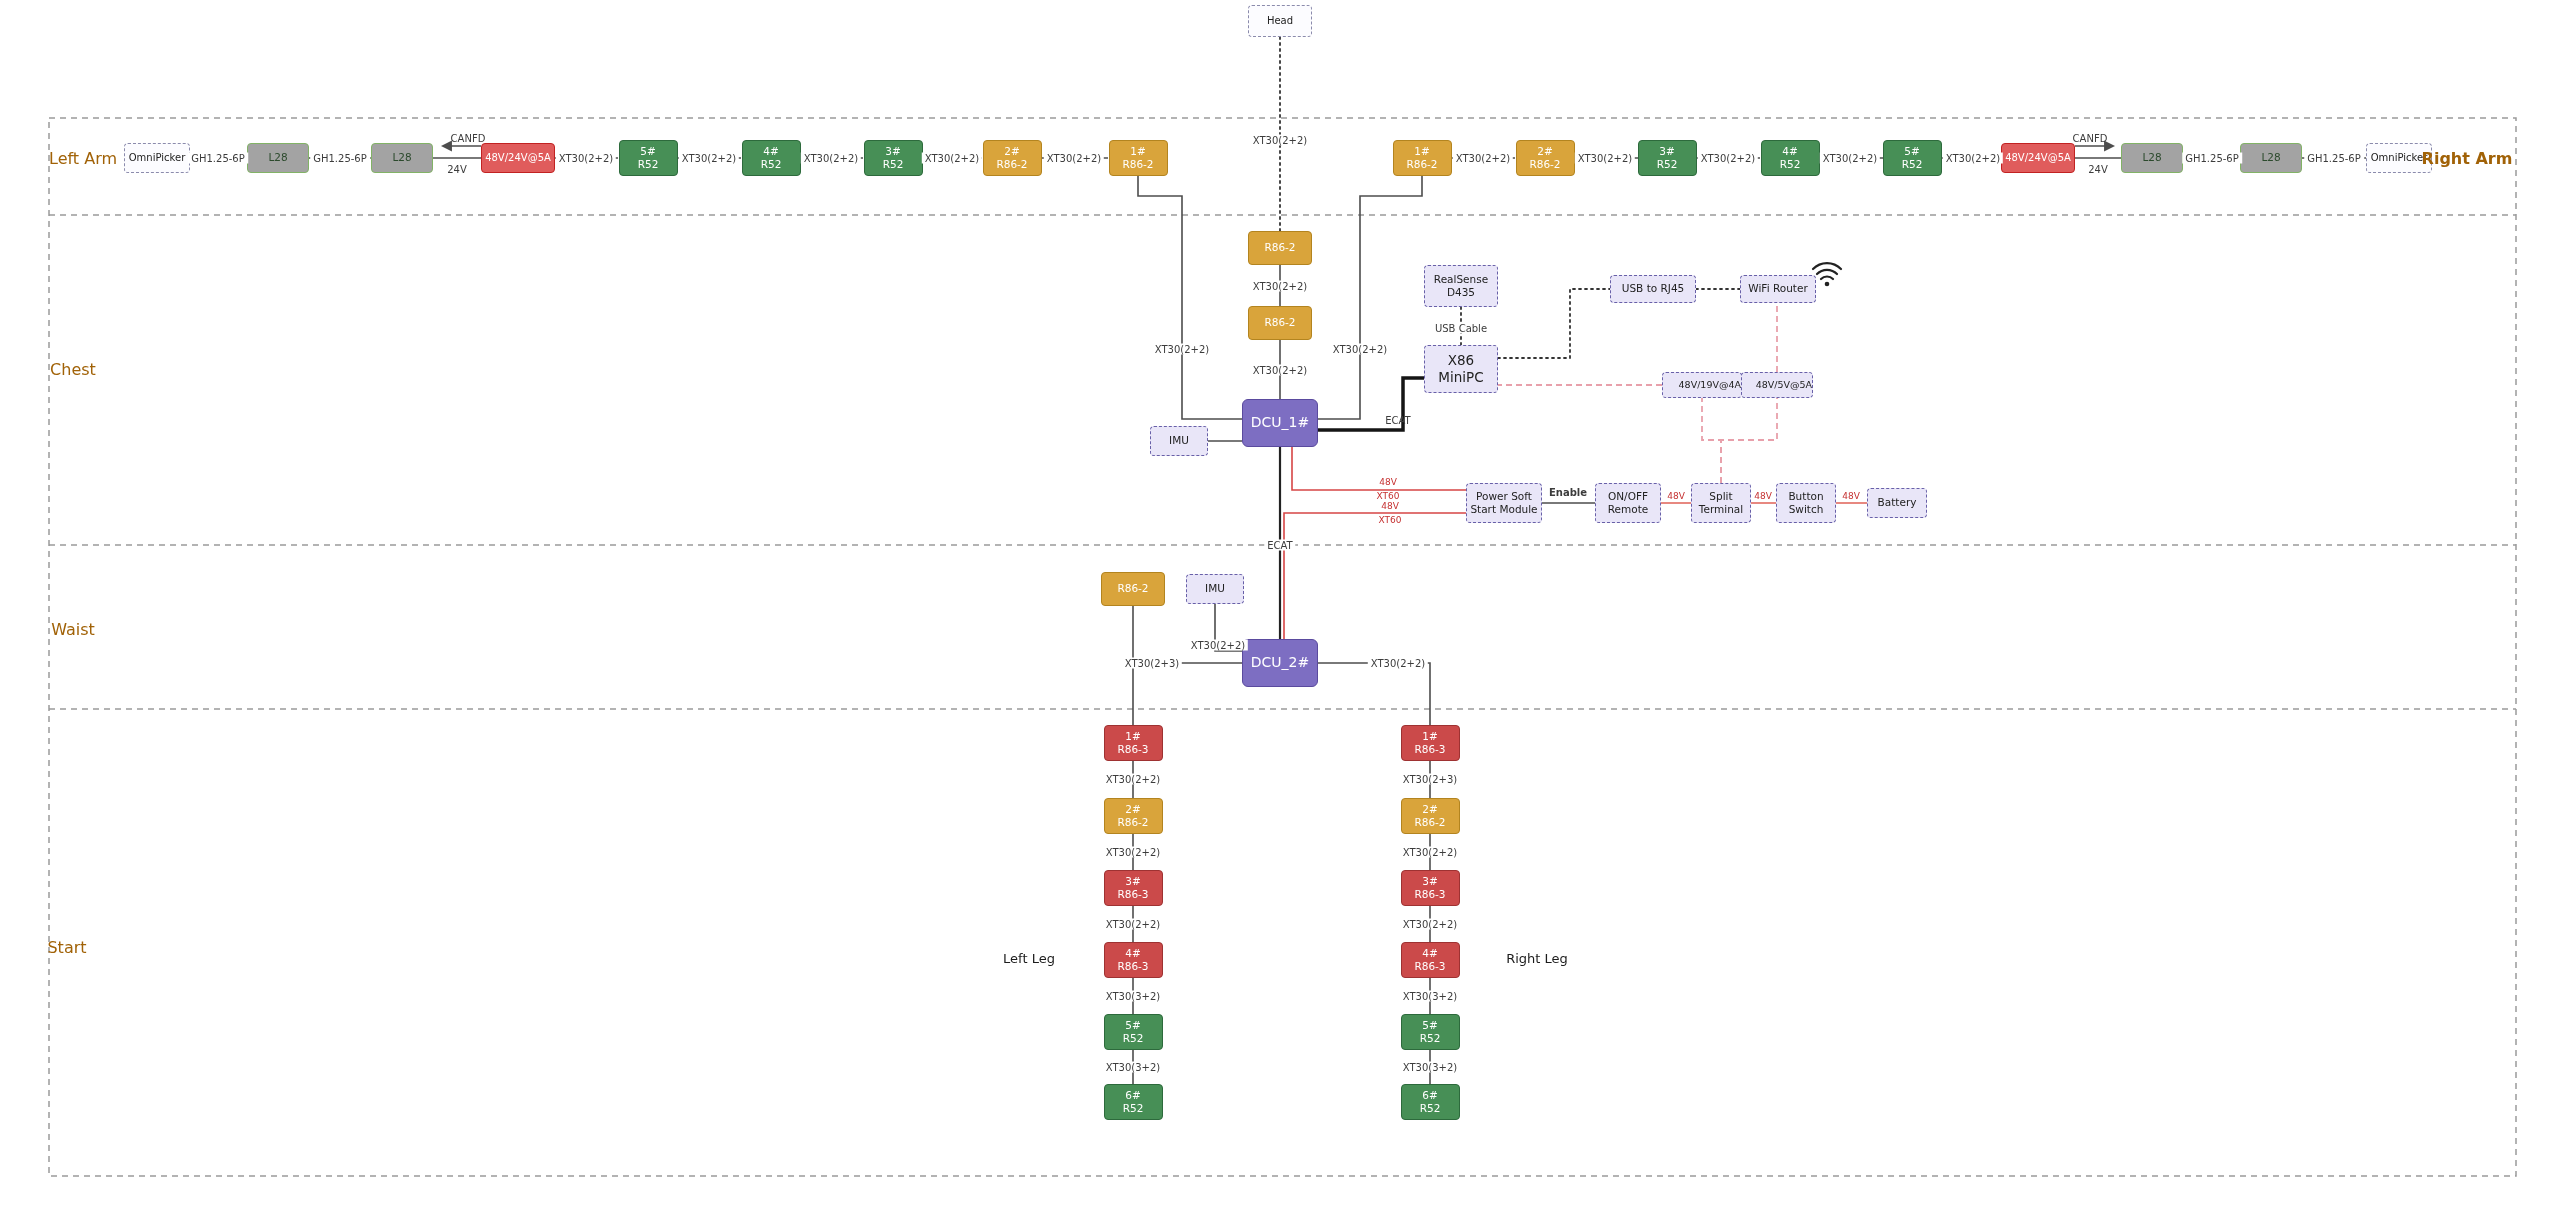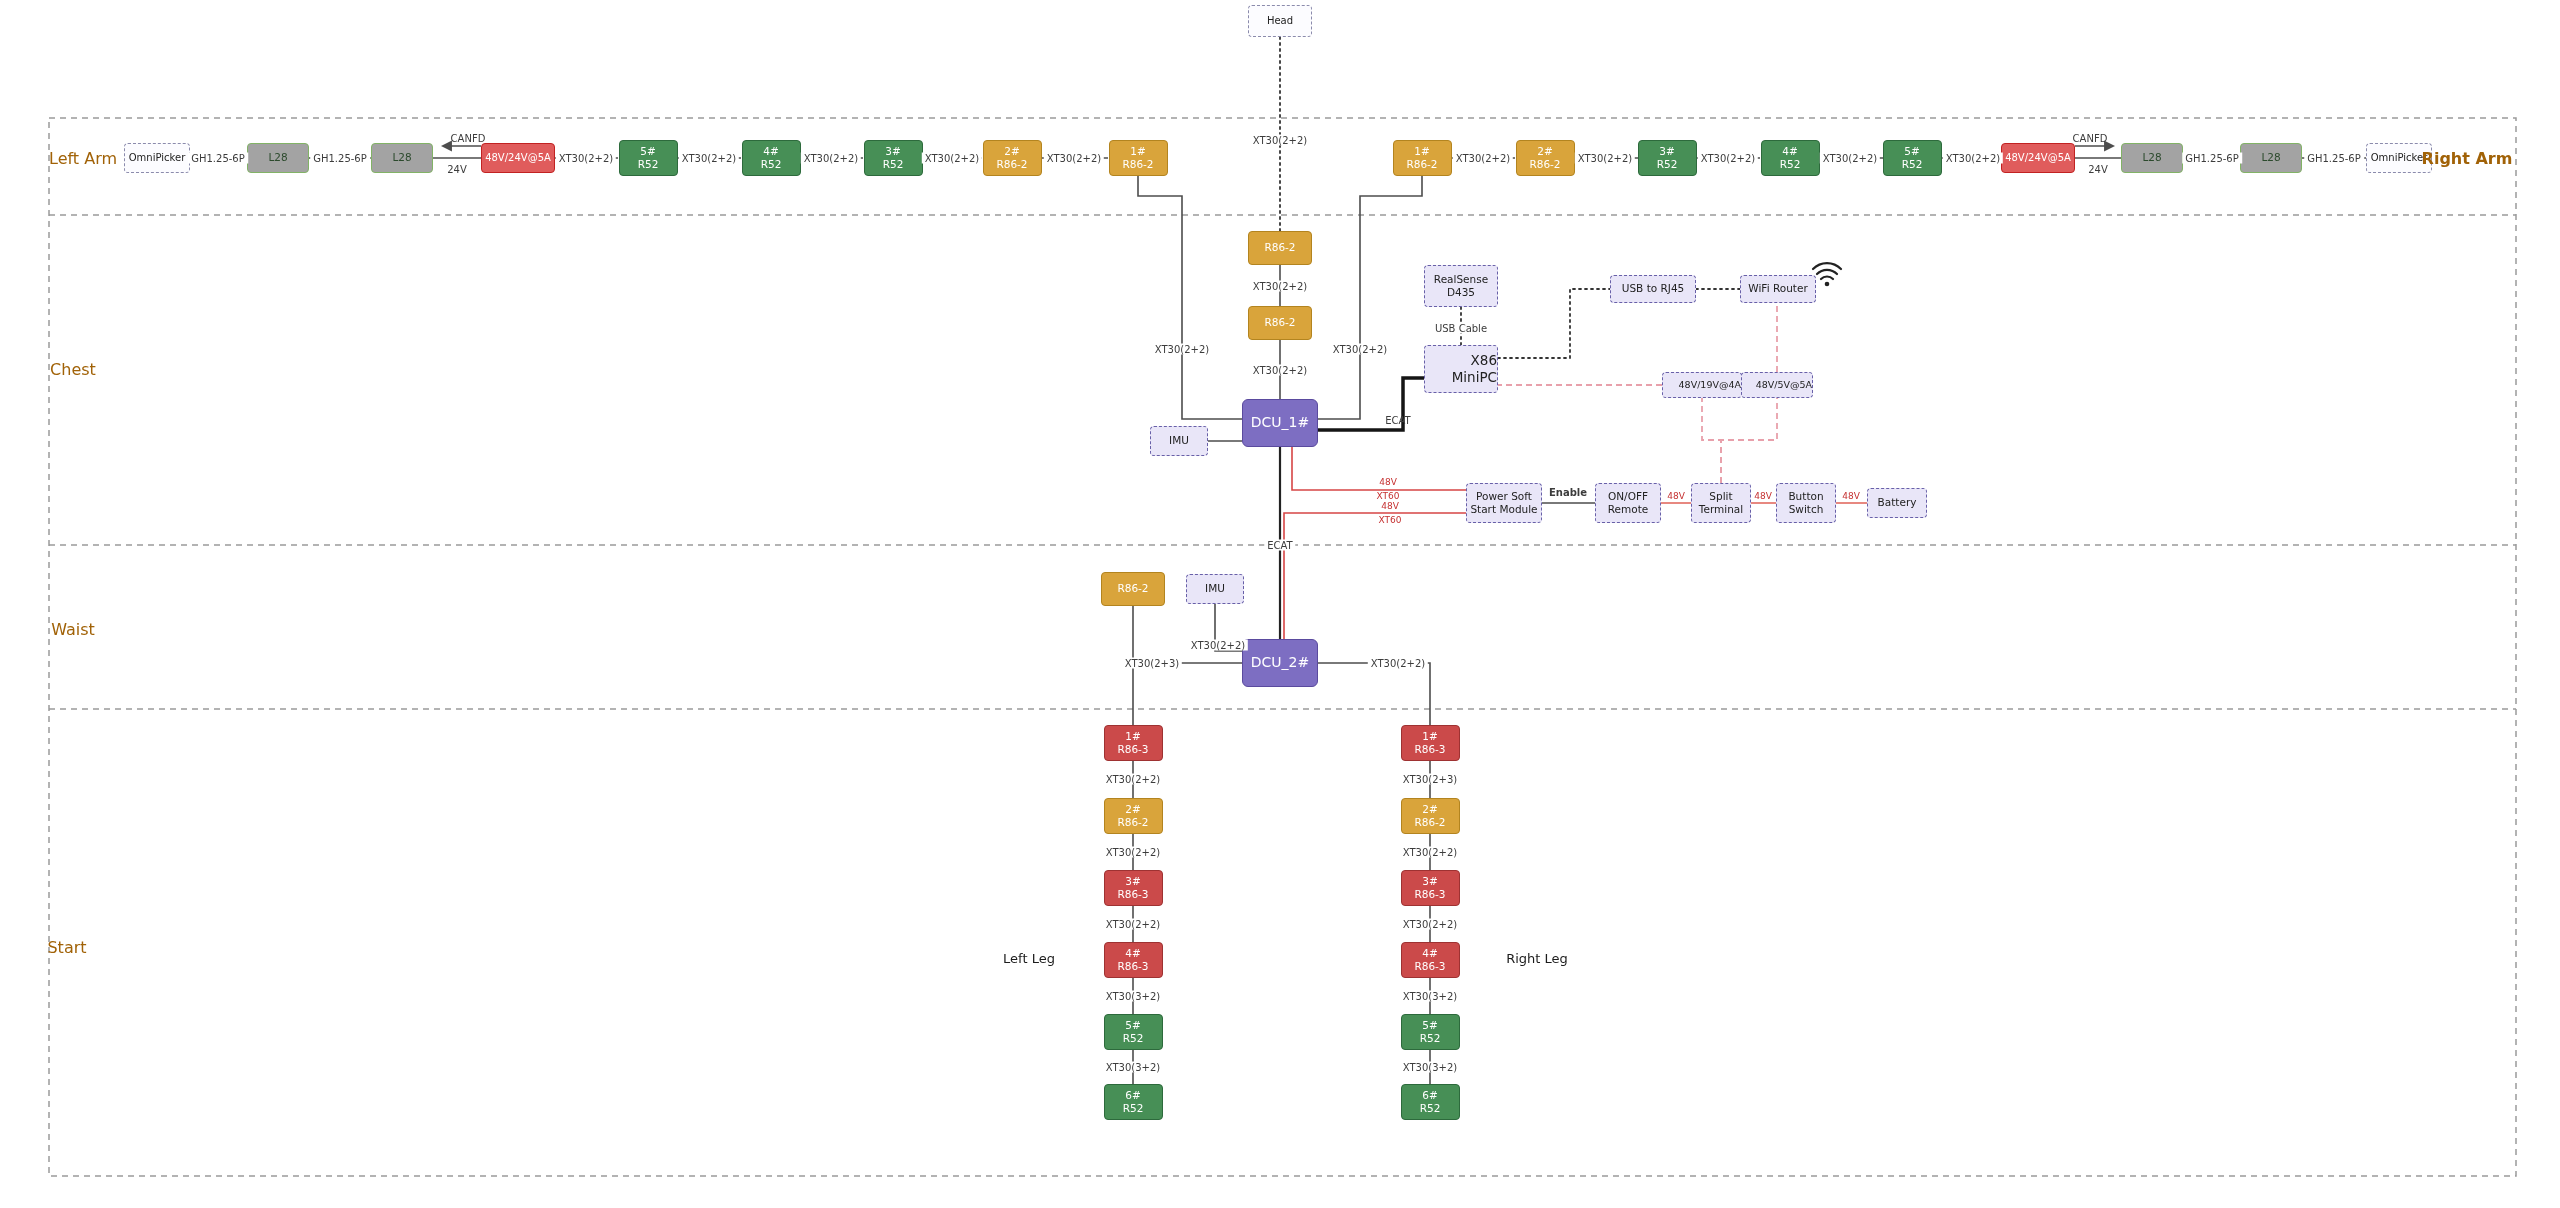--- a/index.html
+++ b/index.html
@@ -17,21 +17,21 @@
   .node{position:absolute;display:flex;flex-direction:column;align-items:center;justify-content:center;
         text-align:center;border-radius:4px;box-sizing:border-box;font-size:10.5px;line-height:1.25;}
   .plain{background:#fcfcff;border:1.5px dashed #8b8bac;color:#222;font-size:10px;}
   .greenlight{background:#a3a3a3;border:1.5px solid #82b366;color:#2c4a2d;}
   .redpsu{background:#e05c5c;border:1.5px solid #c22222;color:#fff;font-size:10px;}
   .green{background:#478f56;border:1.5px solid #2d6a3c;color:#fff;}
   .gold{background:#d9a43b;border:1.5px solid #b3841f;color:#fff;}
   .red{background:#cb4a4a;border:1.5px solid #9e3232;color:#fff;}
   .purple{background:#7d6ec2;border:1.5px solid #5a4a9e;color:#fff;font-size:14px;border-radius:6px;}
   .lav{background:#e9e6f8;border:1.5px dashed #6860a8;color:#222;}
-  .big{font-size:13.5px;align-items:flex-end;}
+  .big{font-size:13.5px;}
   .tiny{font-size:9.5px;align-items:flex-end;}
   .wlabel{position:absolute;transform:translate(-50%,-50%);white-space:nowrap;font-size:10px;color:#3c3c3c;}
   .bg{background:#fff;padding:0 3px;}
   .redt{color:#c53030;font-size:9px;}
   .section{font-size:16px;color:#a16207;}
   .leg{font-size:13px;color:#1c1c1c;}
 </style>
 </head>
 <body>
 

